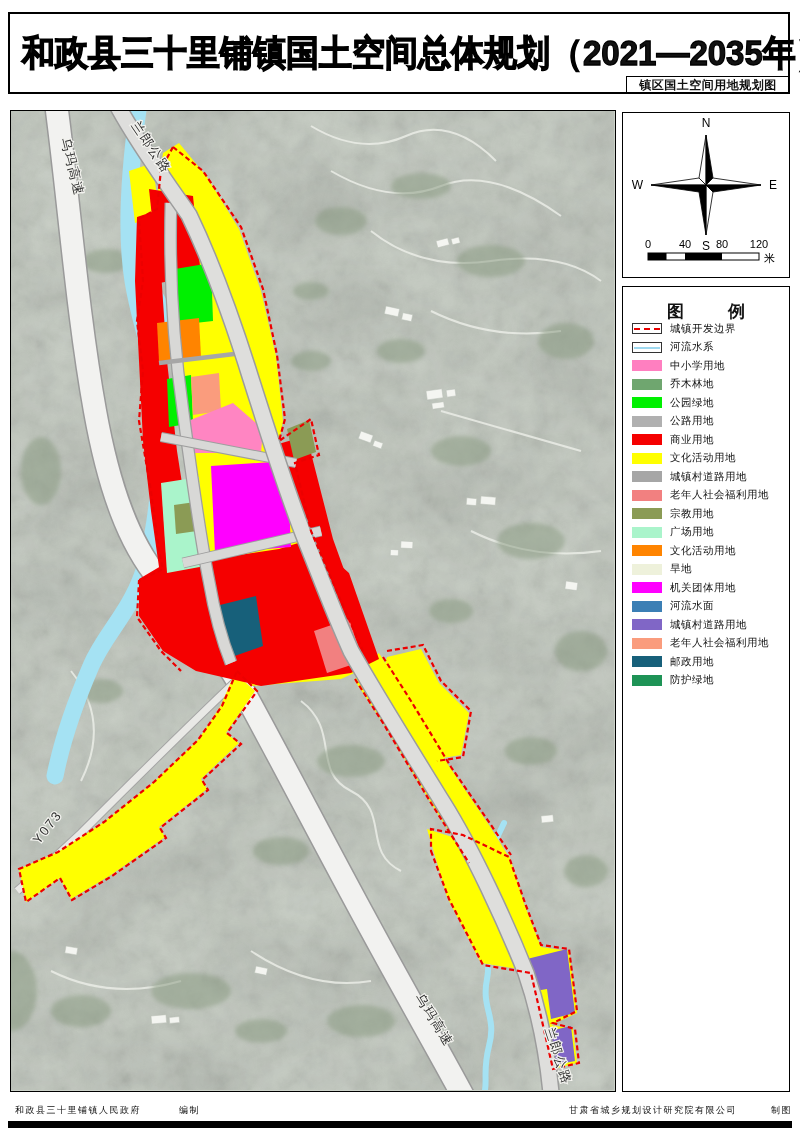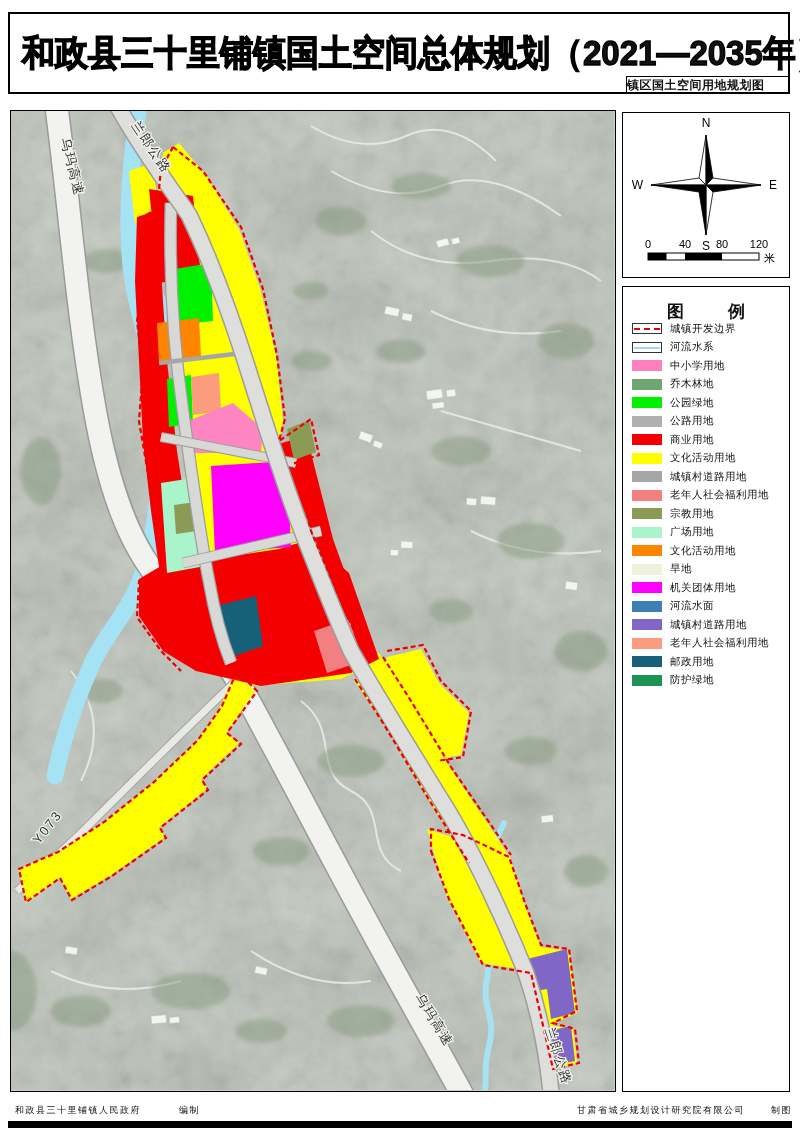--- a/index.html
+++ b/index.html
@@ -13,21 +13,21 @@
   .title-box{
     left:8px;top:12px;width:782px;height:82px;border:2px solid #000;
     box-sizing:border-box;display:flex;align-items:center;
   }
   .main-title{
     margin-left:12px;font-size:33px;font-weight:900;letter-spacing:0px;
     -webkit-text-stroke:1.2px #000;white-space:nowrap;transform:scaleY(1.08);
   }
   .subtitle-box{
     left:626px;top:76px;width:164px;height:18px;border:1.5px solid #000;
-    box-sizing:border-box;display:flex;align-items:center;
+    box-sizing:border-box;display:flex;align-items:center;justify-content:center;
   }
   .subtitle{font-size:12px;font-weight:bold;letter-spacing:.5px;}
   
   .map-frame{
     left:10px;top:110px;width:606px;height:982px;border:1.5px solid #000;
     box-sizing:border-box;overflow:hidden;background:#cbd1c8;
   }
   
   .compass-box{
     left:622px;top:112px;width:168px;height:166px;border:1.5px solid #000;
@@ -46,21 +46,21 @@
   .lg-swatch{
     width:30px;height:11px;flex:0 0 30px;margin-right:8px;position:relative;
     box-sizing:border-box;
   }
   .lg-swatch i{
     position:absolute;left:1px;right:1px;top:4px;display:block;height:0;
   }
   .lg-label{font-size:10.5px;white-space:nowrap;letter-spacing:.5px;}
   
   .footer-left{left:15px;top:1104px;font-size:9px;letter-spacing:1.5px;display:flex;gap:38px;}
-  .footer-right{right:8px;top:1104px;font-size:9px;letter-spacing:1.5px;display:flex;gap:26px;}
+  .footer-right{right:8px;top:1104px;font-size:9px;letter-spacing:1.5px;display:flex;gap:34px;}
   .bottom-bar{left:8px;top:1121px;width:784px;height:7px;background:#000;}
   svg text{font-family:"Liberation Sans","DejaVu Sans",sans-serif;}
   .road-label{
     font-size:13px;fill:#2f2f2f;letter-spacing:2px;font-weight:500;
     paint-order:stroke;stroke:#f3f3ef;stroke-width:2.5px;
   }
   .compass-letter{font-size:12px;fill:#000;}
   .scale-num{font-size:11px;fill:#000;}
 </style>
 </head>

